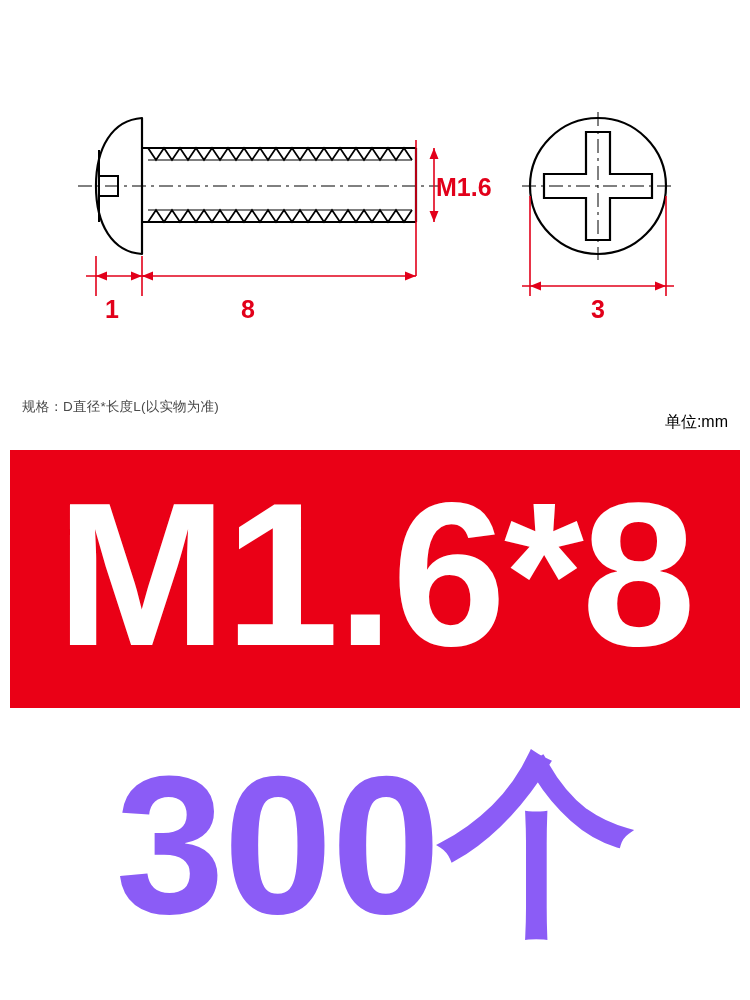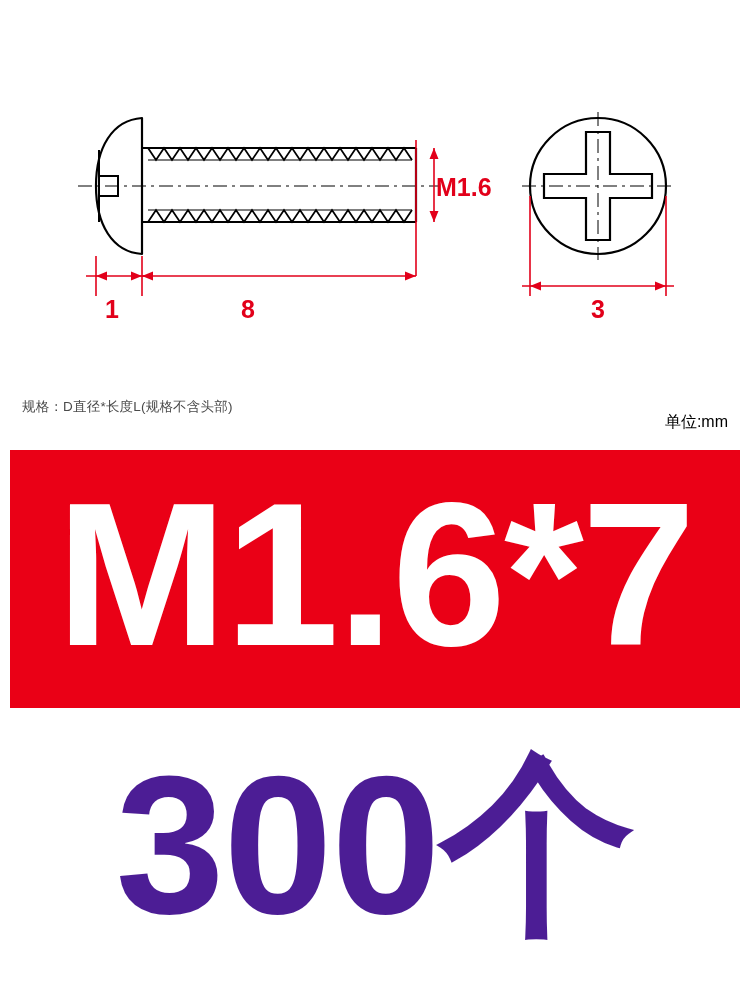--- a/index.html
+++ b/index.html
@@ -88,21 +88,21 @@
     position: absolute;
     left: 0;
     top: 716px;
     width: 750px;
     height: 260px;
     display: flex;
     align-items: center;
     justify-content: center;
   }
   .qty-text {
-    color: #4c1d95;
+    color: #8b5cf6;
     font-size: 196px;
     font-weight: bold;
     line-height: 1;
     white-space: nowrap;
     letter-spacing: -1px;
   }
 
   .dim-label {
     font-family: "Liberation Sans", sans-serif;
     font-weight: bold;
@@ -187,25 +187,25 @@
         <line x1="666" y1="196" x2="666" y2="296"></line>
         <line x1="522" y1="286" x2="674" y2="286"></line>
         <path d="M530,286 l11,-4.5 l0,9 z" fill="#e2001a" stroke="none"></path>
         <path d="M666,286 l-11,-4.5 l0,9 z" fill="#e2001a" stroke="none"></path>
       </g>
       <text class="dim-label" x="598" y="318" font-size="25" text-anchor="middle">3</text>
     </svg>
   </div>
 
   <div class="notes">
-    <div class="note-line l1">规格：D直径*长度L(规格不含头部)</div>
+    <div class="note-line l1">规格：D直径*长度L(以实物为准)</div>
     <div class="unit">单位:mm</div>
   </div>
 
   <div class="banner">
-    <div class="banner-text">M1.6*7</div>
+    <div class="banner-text">M1.6*8</div>
   </div>
 
   <div class="qty">
     <div class="qty-text">300个</div>
   </div>
 
 </div>
 
 </body></html>

